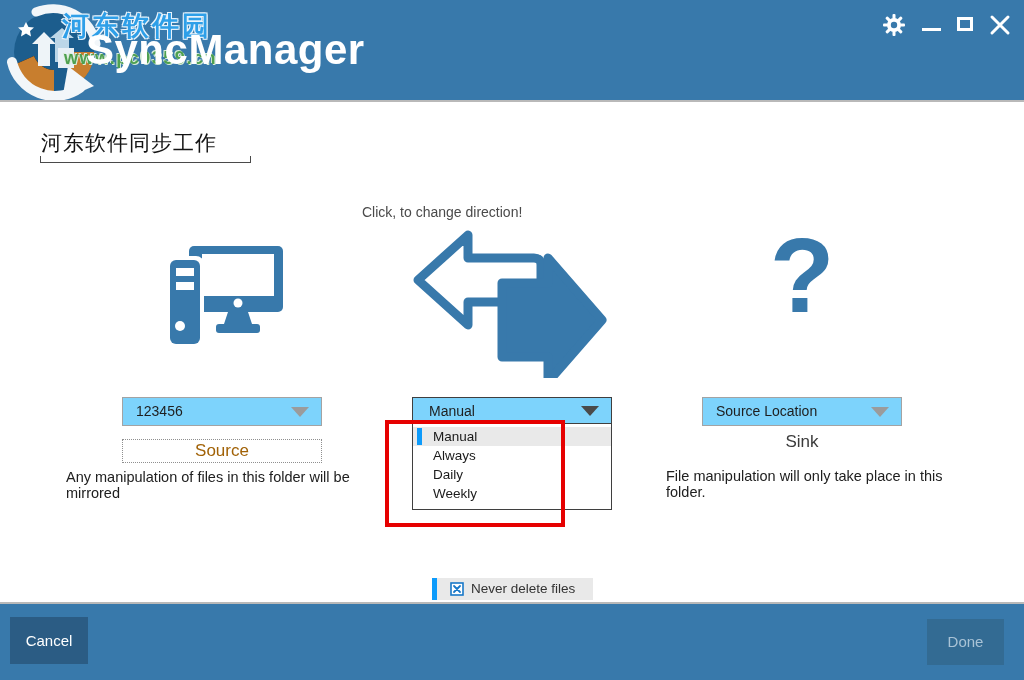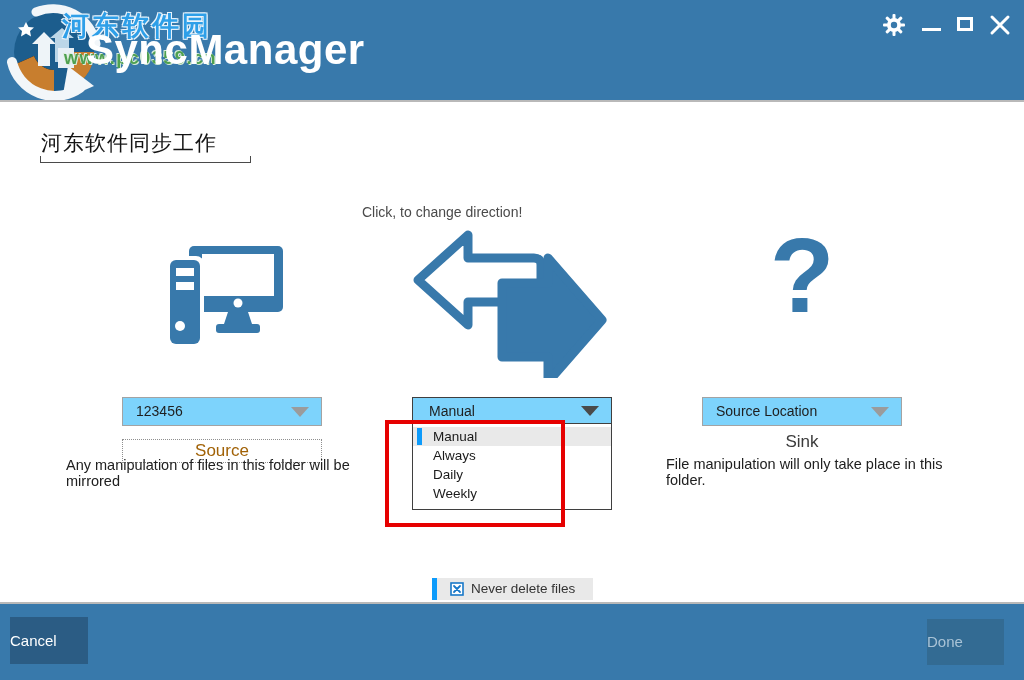--- a/index.html
+++ b/index.html
@@ -35,21 +35,21 @@
   .combo { position:absolute; width:200px; height:29px; background:#7dd3fc; border:1px solid #a3a3a3; }
   .combo .val { position:absolute; left:13px; top:0; line-height:27px; font-size:14px; color:#1e1e1e; }
   .tri { position:absolute; right:12px; top:9px; width:0; height:0;
          border-left:9px solid transparent; border-right:9px solid transparent;
          border-top:10px solid #9b9b9b; }
   .combo.dark { border:1px solid #3f3f3f; height:27px; }
   .combo.dark .tri { border-top-color:#4a4a4a; top:8px; }
 
   .src-box { position:absolute; left:122px; top:439px; width:200px; height:24px;
              border:1px dotted #8f8f8f; text-align:center; font-size:17px; color:#a16207; line-height:22px; }
-  .desc { position:absolute; font-size:14.5px; color:#202020; line-height:16px; }
+  .desc { position:absolute; font-size:14.5px; color:#202020; line-height:16px;margin-top:12px; }
 
   .dd-list { position:absolute; left:412px; top:424px; width:200px; height:86px;
              background:#fff; border:1px solid #3f3f3f; border-top:none; padding-top:3px; }
   .dd-item { position:relative; height:19px; line-height:19px; font-size:13.5px;
              color:#1a1a1a; padding-left:20px; }
   .dd-item.selected { background:#e9e9e9; }
   .dd-item.selected .sel-bar { position:absolute; left:4px; top:1px; width:5px; height:17px; background:#0d9bfb; }
 
   .red-box { position:absolute; left:385px; top:420px; width:180px; height:107px;
              border:4px solid #e60000; z-index:5; }
@@ -58,21 +58,21 @@
                 font-size:17px; color:#3c3c3c; }
 
   .chk-bar { position:absolute; left:432px; top:578px; width:161px; height:22px; background:#e9e9e9; }
   .chk-ind { position:absolute; left:0; top:0; width:5px; height:22px; background:#0d9bfb; }
   .chk-box { position:absolute; left:18px; top:4px; }
   .chk-label { position:absolute; left:39px; top:0; line-height:22px; font-size:13.5px; color:#333; }
 
   
   .footer { position:absolute; left:0; top:602px; width:1024px; height:78px;
             background:#3879ab; border-top:2px solid #b9b9b9; }
-  .btn { position:absolute; font-size:15px; cursor:pointer; }
+  .btn { position:absolute; font-size:15px; text-align:center; cursor:pointer; }
   .btn-cancel { left:10px; top:13px; width:78px; height:47px; background:#2b5c84;
                 color:#fff; line-height:47px; }
   .btn-done { left:927px; top:15px; width:77px; height:46px; background:#336b93;
               color:#a9c3d6; line-height:46px; }
 </style>
 </head>
 <body>
 
 <div id="window">
 

